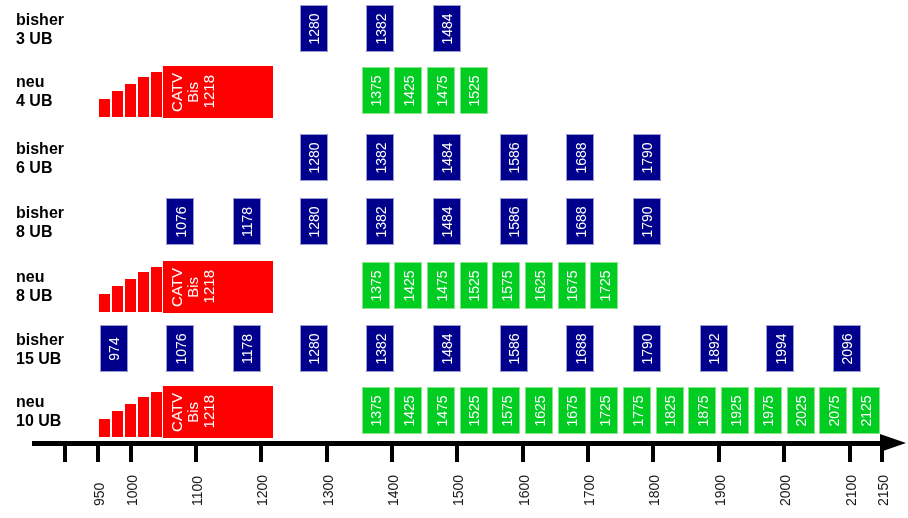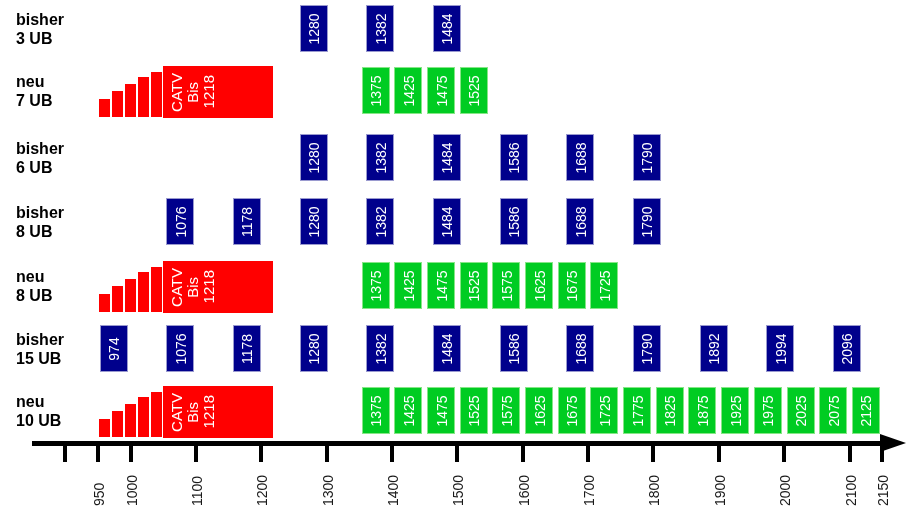--- a/index.html
+++ b/index.html
@@ -89,21 +89,21 @@
       <span>1280</span>
     </div>
     <div class="fbox navy" style="left: 366.312px; top: 5px; width: 28px; height: 47px; background: rgb(0, 0, 140);">
       <span>1382</span>
     </div>
     <div class="fbox navy" style="left: 432.969px; top: 5px; width: 28px; height: 47px; background: rgb(0, 0, 140);">
       <span>1484</span>
     </div>
     <div class="row-label" style="top: 67px; height: 47px;">
       <span>neu</span>
-      <span>7 UB</span>
+      <span>4 UB</span>
     </div>
     <div class="stair-bar" style="left: 99px; top: 99px; width: 11px; height: 18px; background: rgb(255, 0, 0);"></div>
     <div class="stair-bar" style="left: 112px; top: 91px; width: 11px; height: 26px; background: rgb(255, 0, 0);"></div>
     <div class="stair-bar" style="left: 125px; top: 84px; width: 11px; height: 33px; background: rgb(255, 0, 0);"></div>
     <div class="stair-bar" style="left: 138px; top: 77px; width: 11px; height: 40px; background: rgb(255, 0, 0);"></div>
     <div class="stair-bar" style="left: 151px; top: 72px; width: 11px; height: 45px; background: rgb(255, 0, 0);"></div>
     <div class="catv-block" style="left: 163.35px; top: 66px; width: 109.788px; height: 52px; background: rgb(255, 0, 0);">
       <span>CATV</span>
       <span>Bis</span>
       <span>1218</span>

